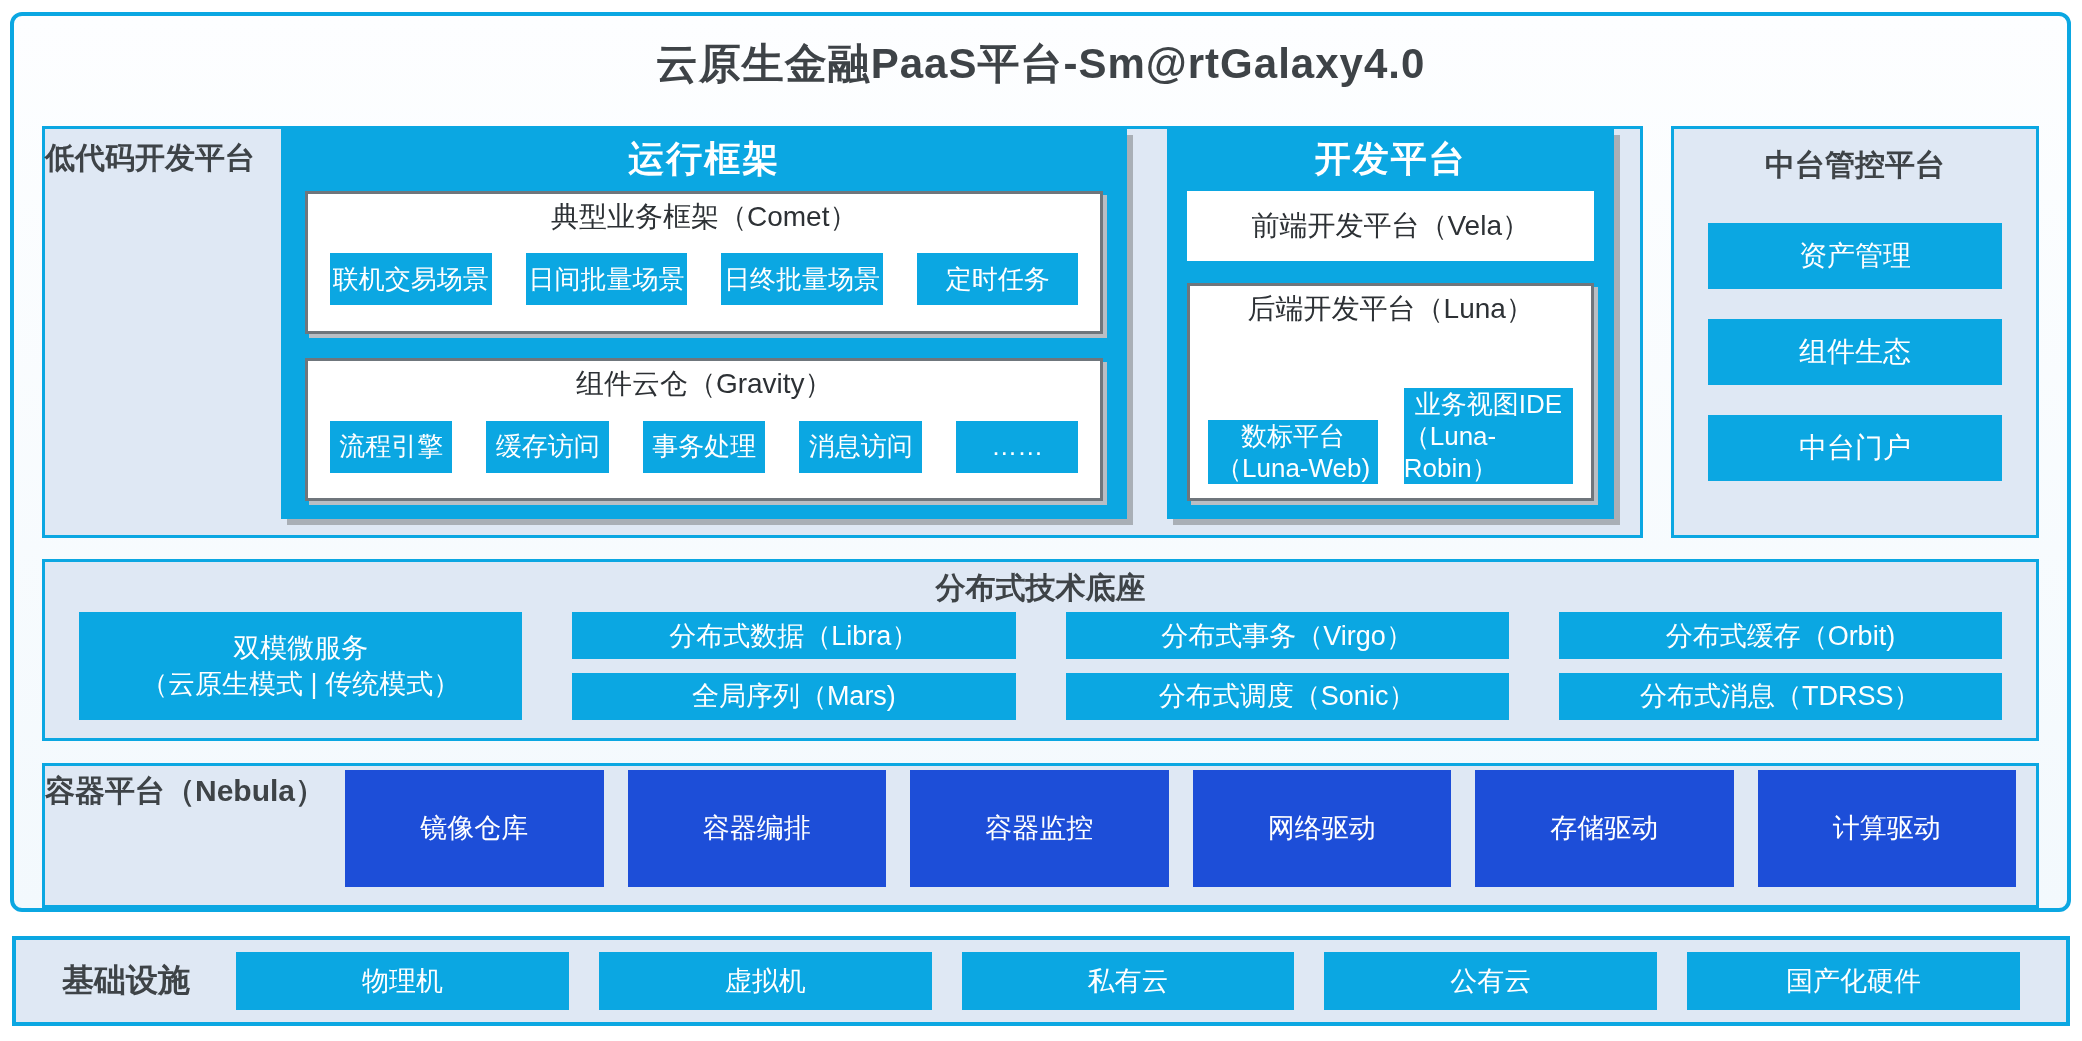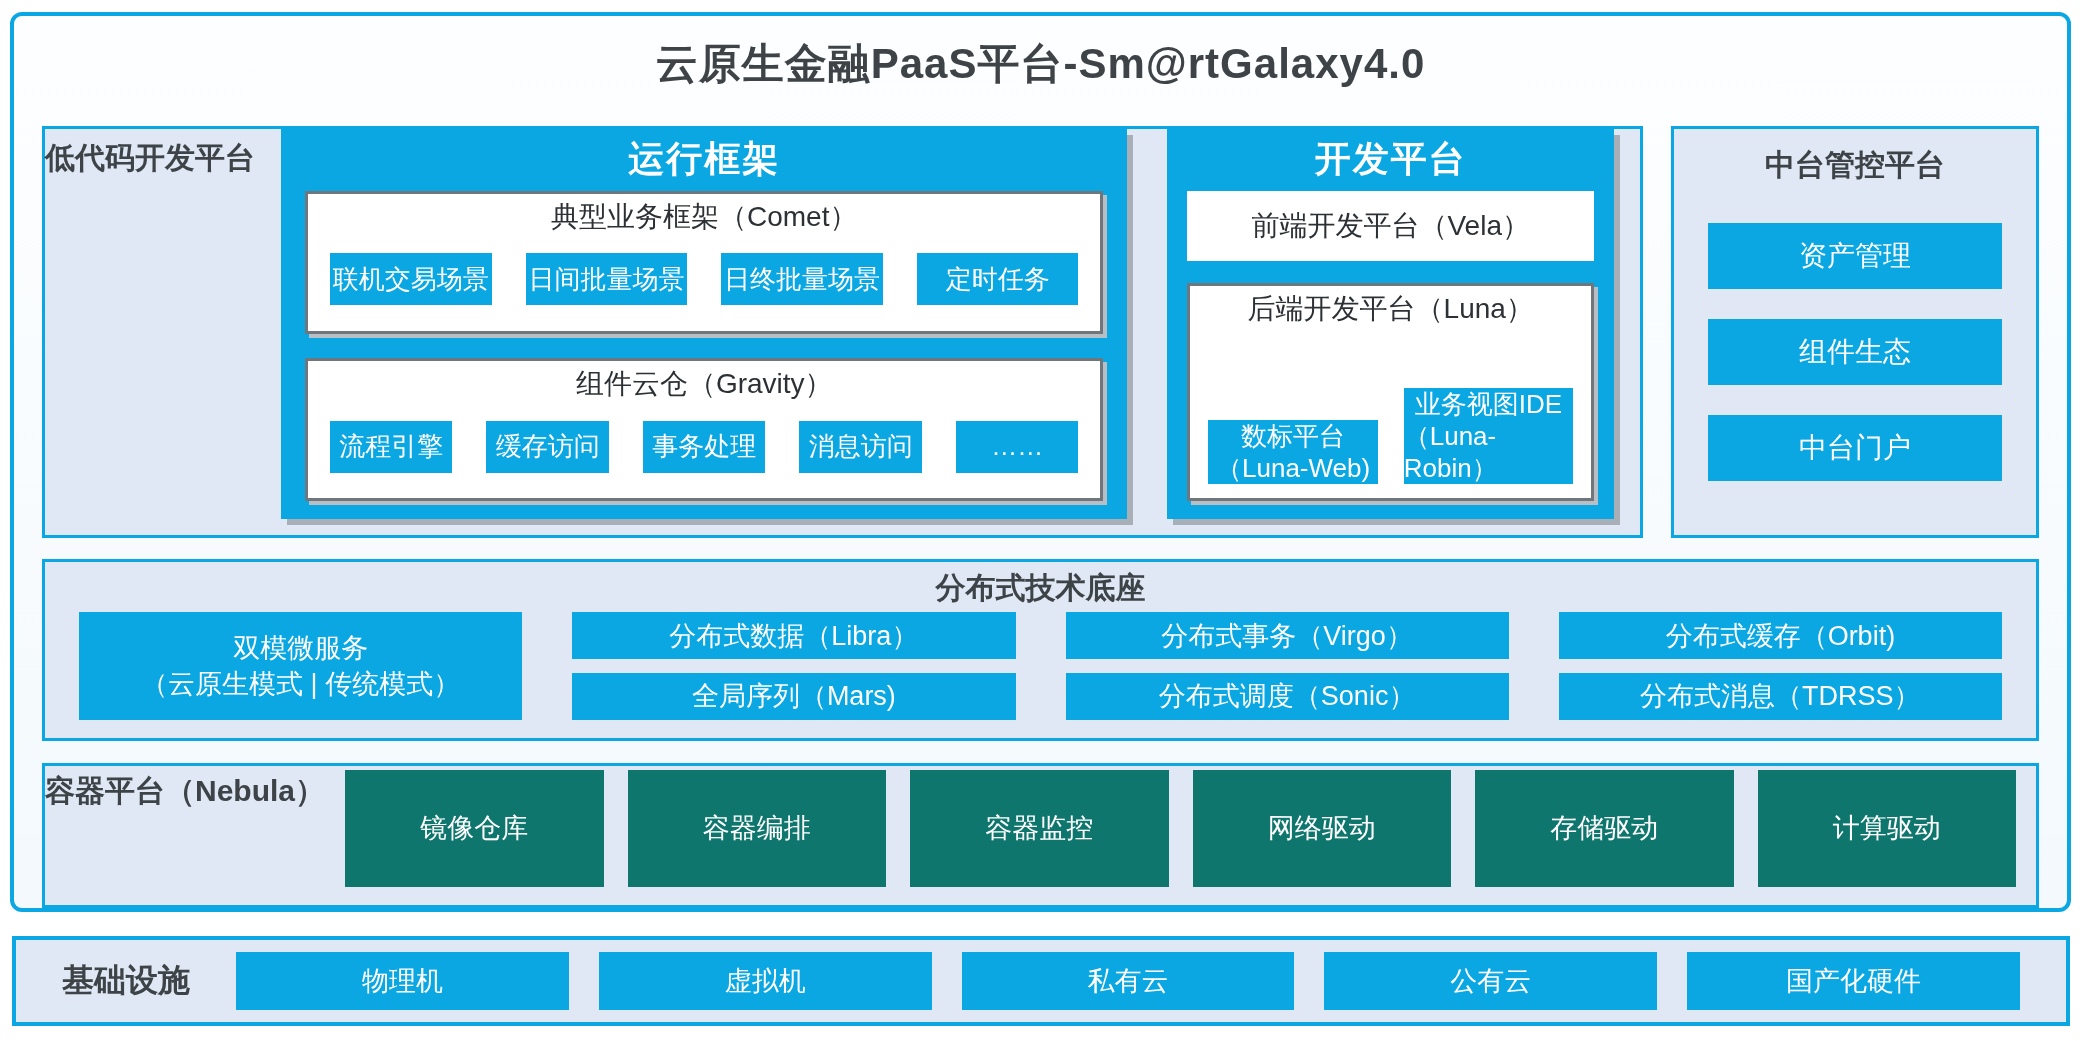--- a/index.html
+++ b/index.html
@@ -122,21 +122,21 @@
     font-size: 27px;
   }
   
   .nebula-panel {
     margin: 22px 28px 0 28px; height: 146px;
     display: flex; flex-direction: row;
   }
   .nebula-header { height: 46px; padding-top: 6px; }
   .nebula-row { flex: 1; display: flex; gap: 24px; padding: 4px 20px 18px 20px; }
   .nebula-chip {
-    flex: 1; background: #0f766e; color: #fff;
+    flex: 1; background: #1d4ed8; color: #fff;
     display: flex; align-items: center; justify-content: center;
     font-size: 27px;
   }
   
   .infra-panel {
     position: absolute; left: 12px; top: 936px;
     width: 2058px; height: 90px;
     border: 4px solid #0ba7e2;
     background: #dfe8f4;
     display: flex; align-items: center;

